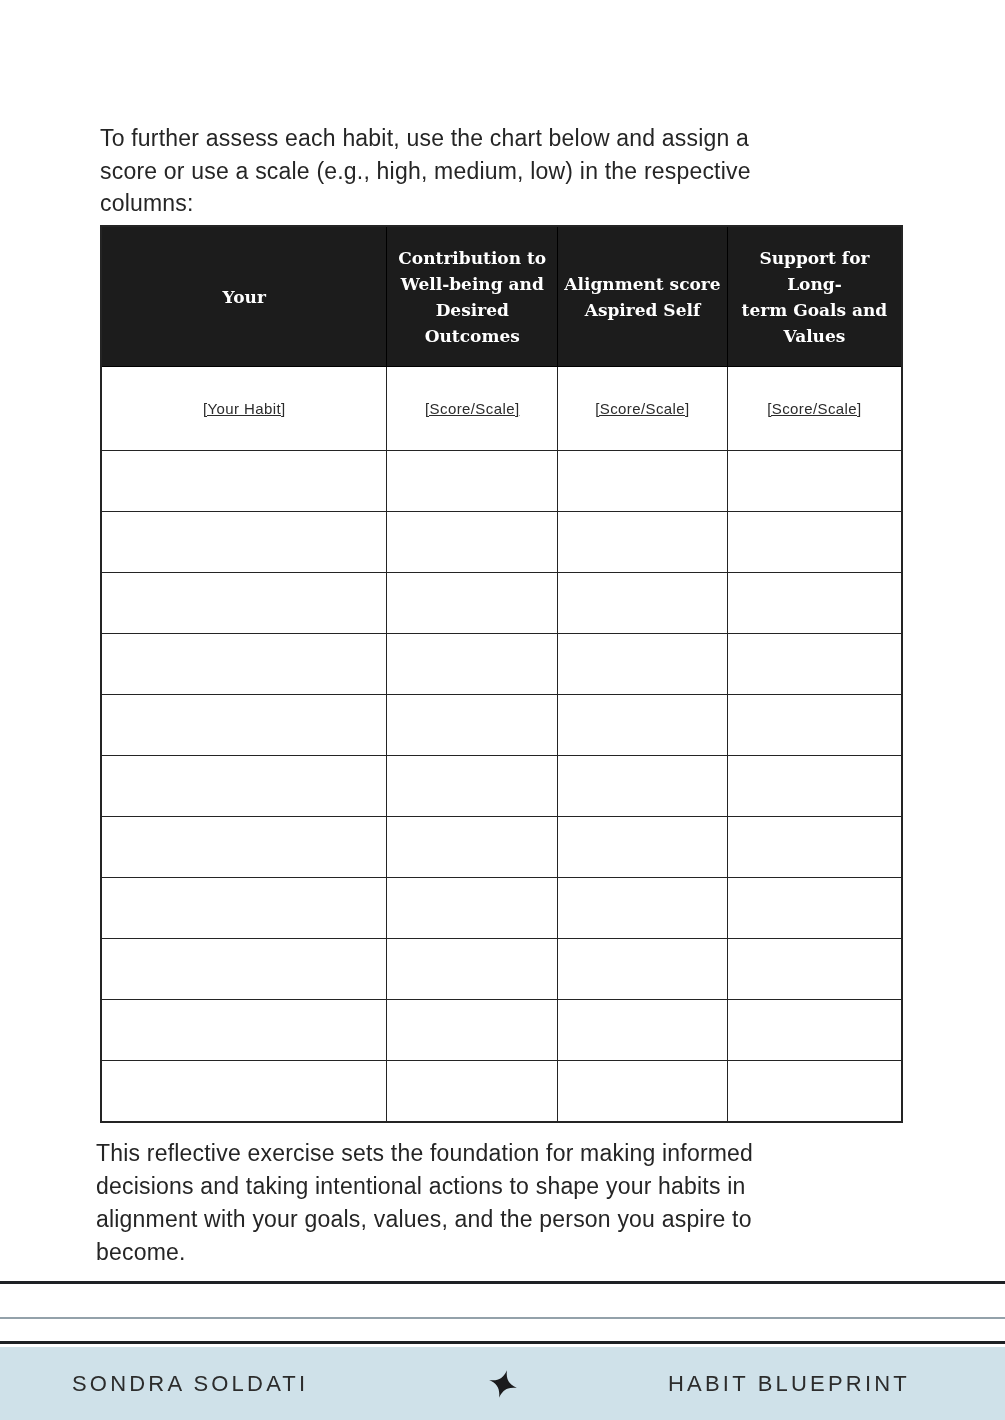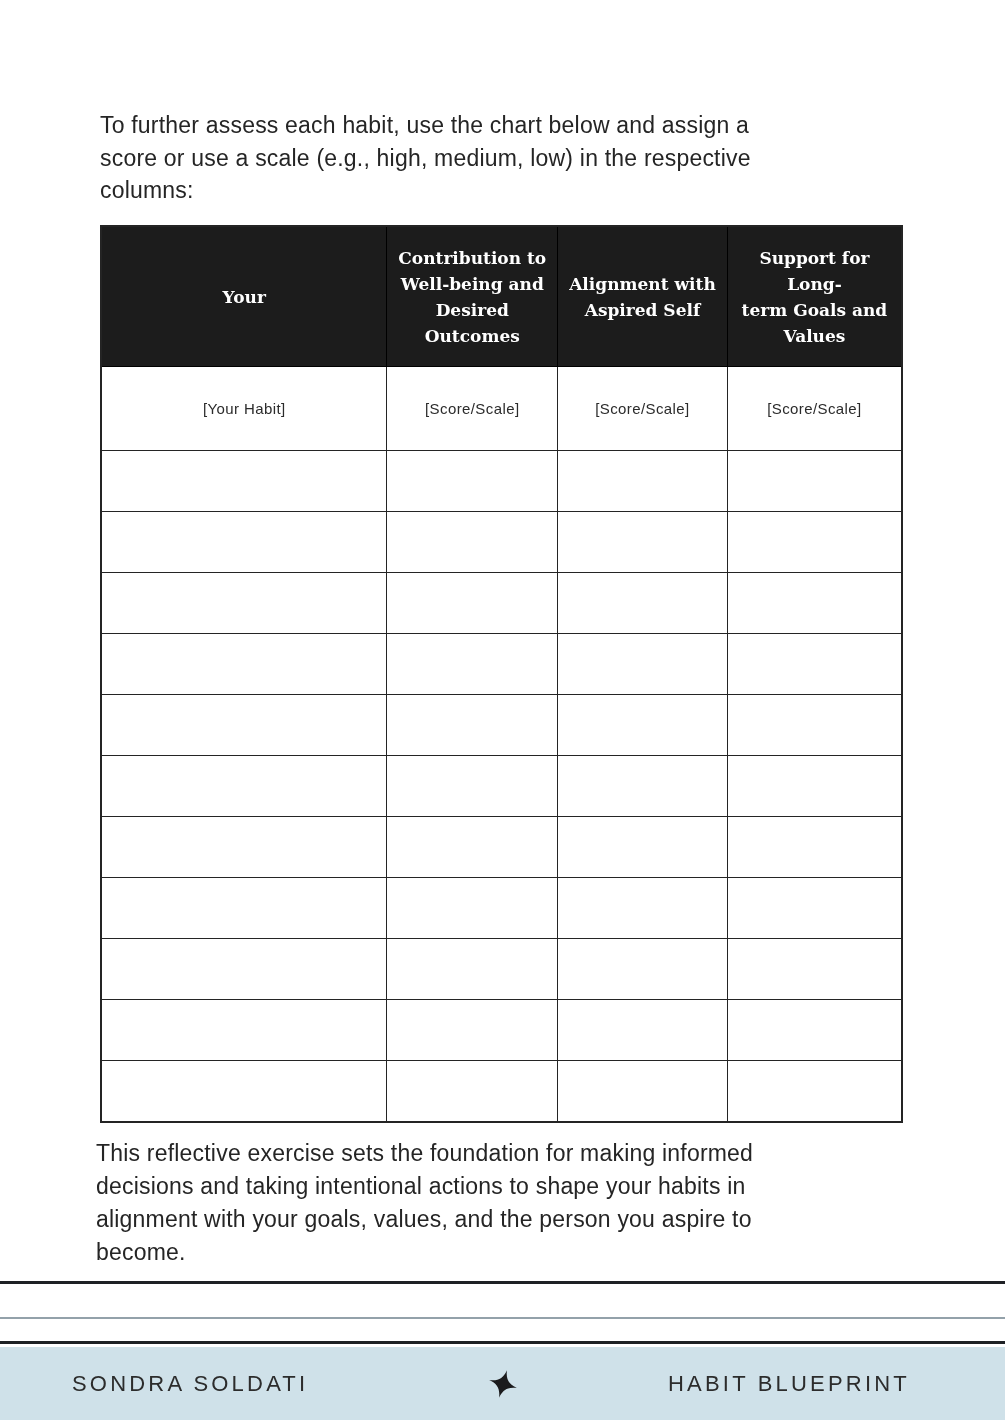--- a/index.html
+++ b/index.html
@@ -10,21 +10,21 @@
     position: relative;
   }
   .page {
     position: absolute; left: 0; top: 0;
     width: 1005px; height: 1420px;
     background: #ffffff; overflow: hidden;
   }
 
   
   .intro {
-    position: absolute; left: 100px; top: 86px; width: 800px;
+    position: absolute; left: 100px; top: 99px; width: 800px;
     font-size: 23px; line-height: 32.5px;
     color: var(--body-text, #252525);
     letter-spacing: 0.2px;
     white-space: pre-line;
   }
   .outro {
     position: absolute; left: 96px; top: 1114px; width: 810px;
     font-size: 23px; line-height: 33px;
     color: var(--body-text, #252525);
     letter-spacing: 0.2px;
@@ -48,20 +48,21 @@
     border: 1px solid #000000;
     white-space: pre-line;
     padding: 7px 4px;
   }
   .habit-table td {
     border: 1px solid var(--table-border, #242424);
     text-align: center; vertical-align: middle;
     font-size: 15px; color: #2b2b2b;
     letter-spacing: 0.4px;
     overflow: hidden;
+    text-decoration: underline;
   }
   .placeholder-row td { height: 81px; }
   .empty-row td { height: 58px; }
 
   
   .rule { position: absolute; left: 0; width: 1005px; }
   .rule-top    { top: 1281px; height: 3px; background: var(--rule-dark, #1e2125); }
   .rule-middle { top: 1317px; height: 2px; background: var(--rule-gray, #93a1aa); }
   .rule-bottom { top: 1341px; height: 3px; background: var(--rule-dark, #1e2125); }
 
@@ -103,21 +104,21 @@
       <col style="width:21.2%">
       <col style="width:21.8%">
     </colgroup>
     <thead>
       <tr>
         <th>Your</th>
         <th>Contribution to
 Well-being and
 Desired
 Outcomes</th>
-        <th>Alignment with
+        <th>Alignment score
 Aspired Self</th>
         <th>Support for Long-
 term Goals and
 Values</th>
       </tr>
     </thead>
     <tbody>
       <tr class="placeholder-row">
         <td>[Your Habit]</td>
         <td>[Score/Scale]</td>

